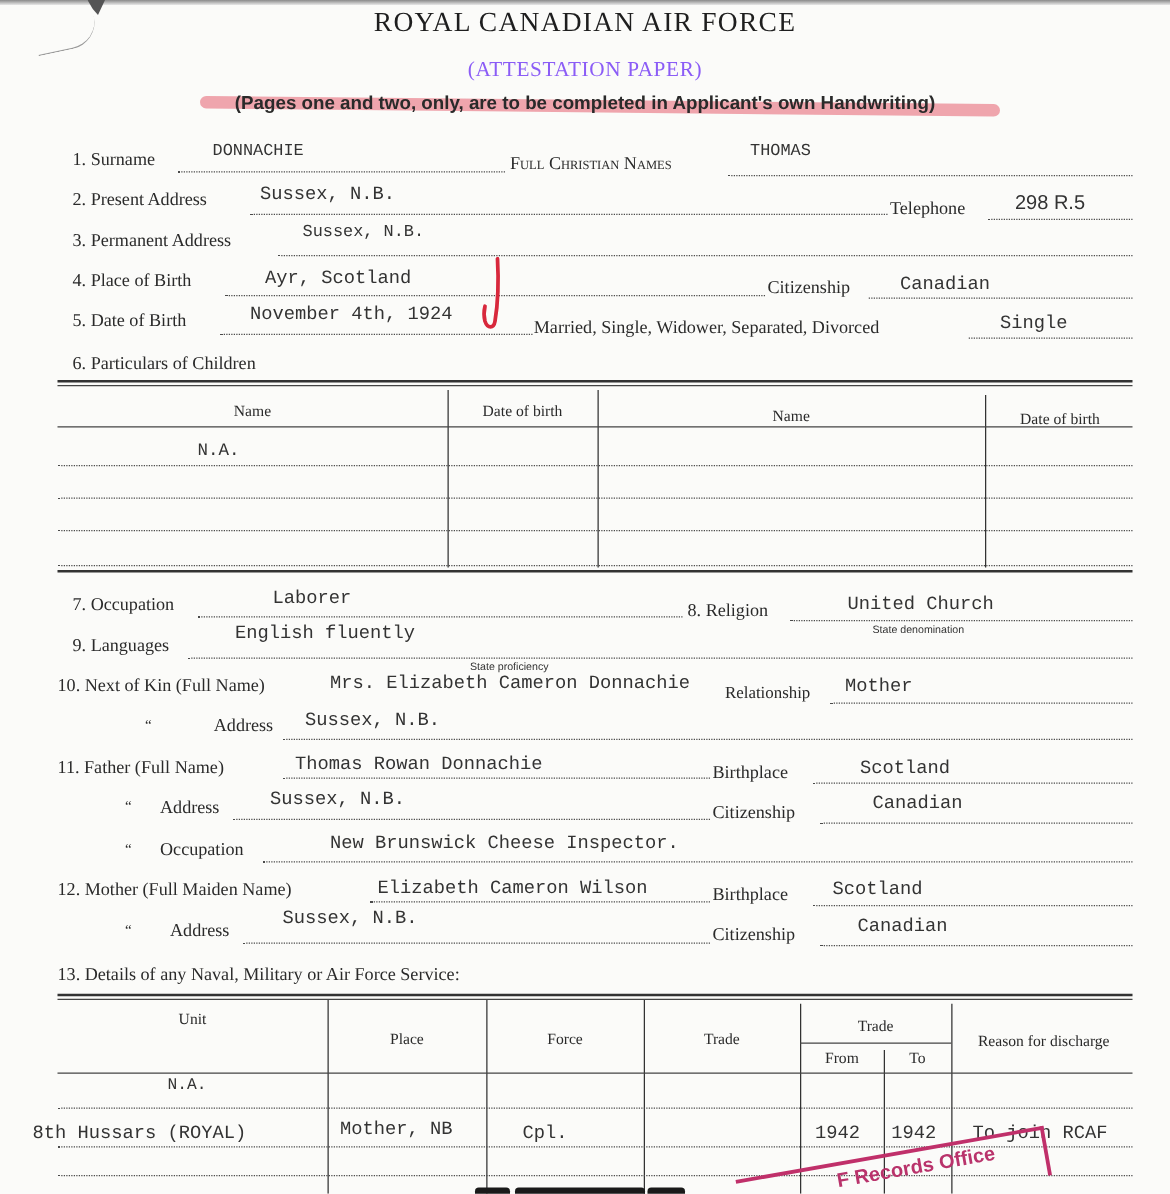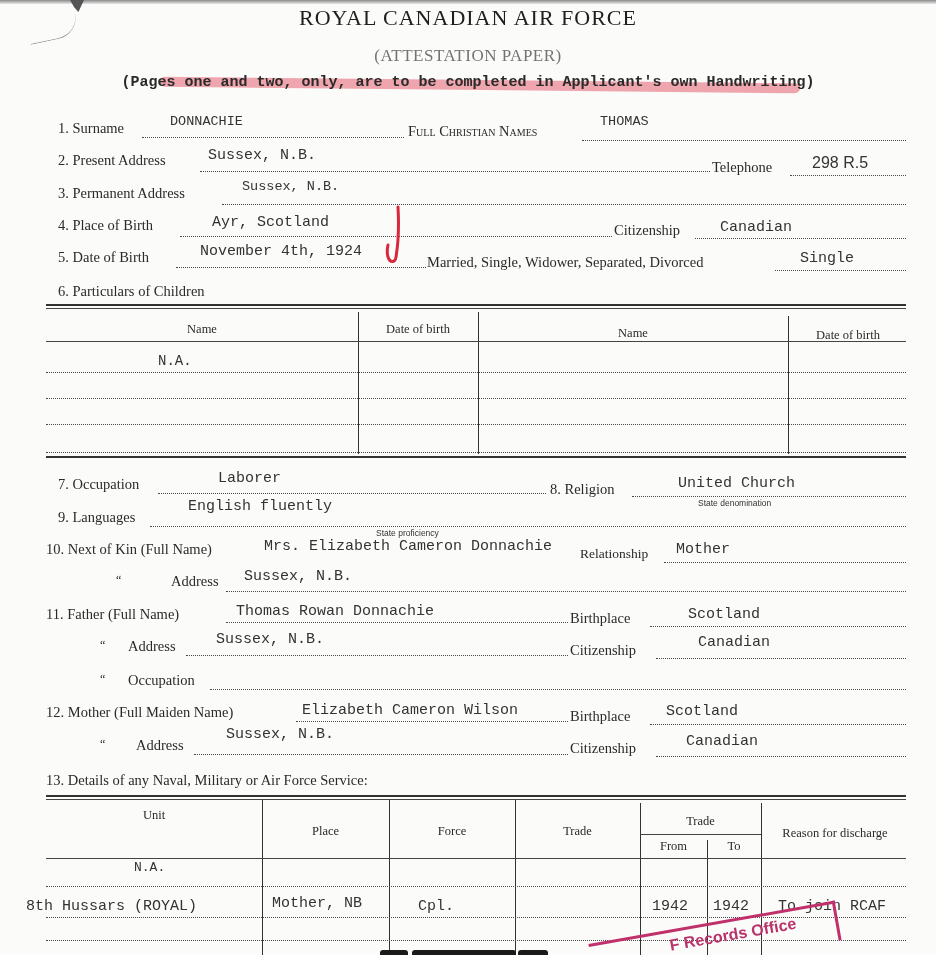--- a/index.html
+++ b/index.html
@@ -9,22 +9,22 @@
     font-family: "DejaVu Serif", "Liberation Serif", serif;
     color: #2a2a2a;
     position: relative;
   }
   .page { position: absolute; left: 0; top: 0; width: 936px; height: 955px; }
   .topshadow { position:absolute; left:0; top:0; width:936px; height:4px; background: linear-gradient(#8a8a8a,#e8e8e8); }
   .tear { position:absolute; left:28px; top:18px; width:50px; height:22px; border-bottom:1px solid #9a9a9a; border-radius:0 0 40px 0; transform: rotate(-12deg); }
   .tear2 { position:absolute; left:70px; top:0; width:14px; height:12px; background:#555; clip-path: polygon(0 0,100% 0,60% 100%,30% 60%); }
 
   .title { position:absolute; top:5px; left:0; width:936px; text-align:center; font-family:"Liberation Serif","DejaVu Serif",serif; font-size:22px; letter-spacing:1px; color:#1e1e1e; }
-  .subtitle { position:absolute; top:46px; left:0; width:936px; text-align:center; font-family:"Liberation Serif",serif; font-size:17px; letter-spacing:0.5px; color:#737373; }
-  .instr { position:absolute; top:74px; left:0; width:936px; text-align:center; font-family:Liberation Mono, monospace; font-size:15px; font-weight:bold; color:#2a2a2a; }
+  .subtitle { position:absolute; top:46px; left:0; width:936px; text-align:center; font-family:"Liberation Serif",serif; font-size:17px; letter-spacing:0.5px; color:#8b5cf6; }
+  .instr { position:absolute; top:74px; left:0; width:936px; text-align:center; font-family:Liberation Sans, sans-serif; font-size:15px; font-weight:bold; color:#2a2a2a; }
   .instr-hl { position:absolute; top:80px; left:160px; width:640px; height:10px; background: rgba(225,60,80,0.45); transform: rotate(0.6deg); border-radius:6px; }
 
   .lbl { position:absolute; font-family:"Liberation Serif",serif; font-size:14.5px; color:#2a2a2a; white-space:nowrap; }
   .val { position:absolute; font-family:"Liberation Mono","DejaVu Sans Mono",monospace; font-size:15px; color:#333; white-space:nowrap; }
   .dots { position:absolute; height:0; border-bottom:1.5px dotted #4a4a4a; }
   .hint { position:absolute; font-family:"Liberation Sans",sans-serif; font-size:8.5px; color:#333; white-space:nowrap; }
 
   .rule { position:absolute; height:0; border-top:2px solid #333; }
   .rule-thin { position:absolute; height:0; border-top:1px solid #444; }
   .vline { position:absolute; width:0; border-left:1.5px solid #333; }
@@ -140,20 +140,21 @@
   <span class="lbl" style="left:128px;top:638px">Address</span>
   <div class="dots" style="left:186px;top:655px;width:382px"></div>
   <span class="val" style="left:216px;top:631px">Sussex, N.B.</span>
   <span class="lbl" style="left:570px;top:642px">Citizenship</span>
   <div class="dots" style="left:656px;top:658px;width:250px"></div>
   <span class="val" style="left:698px;top:634px">Canadian</span>
 
   <span class="lbl" style="left:100px;top:672px;font-size:12px">“</span>
   <span class="lbl" style="left:128px;top:672px">Occupation</span>
   <div class="dots" style="left:210px;top:689px;width:696px"></div>
+  <span class="val" style="left:264px;top:666px">New Brunswick Cheese Inspector.</span>
 
   <span class="lbl" style="left:46px;top:704px">12. Mother (Full Maiden Name)</span>
   <div class="dots" style="left:296px;top:721px;width:272px"></div>
   <span class="val" style="left:302px;top:702px">Elizabeth Cameron Wilson</span>
   <span class="lbl" style="left:570px;top:708px">Birthplace</span>
   <div class="dots" style="left:650px;top:724px;width:256px"></div>
   <span class="val" style="left:666px;top:703px">Scotland</span>
 
   <span class="lbl" style="left:100px;top:737px;font-size:12px">“</span>
   <span class="lbl" style="left:136px;top:737px">Address</span>

